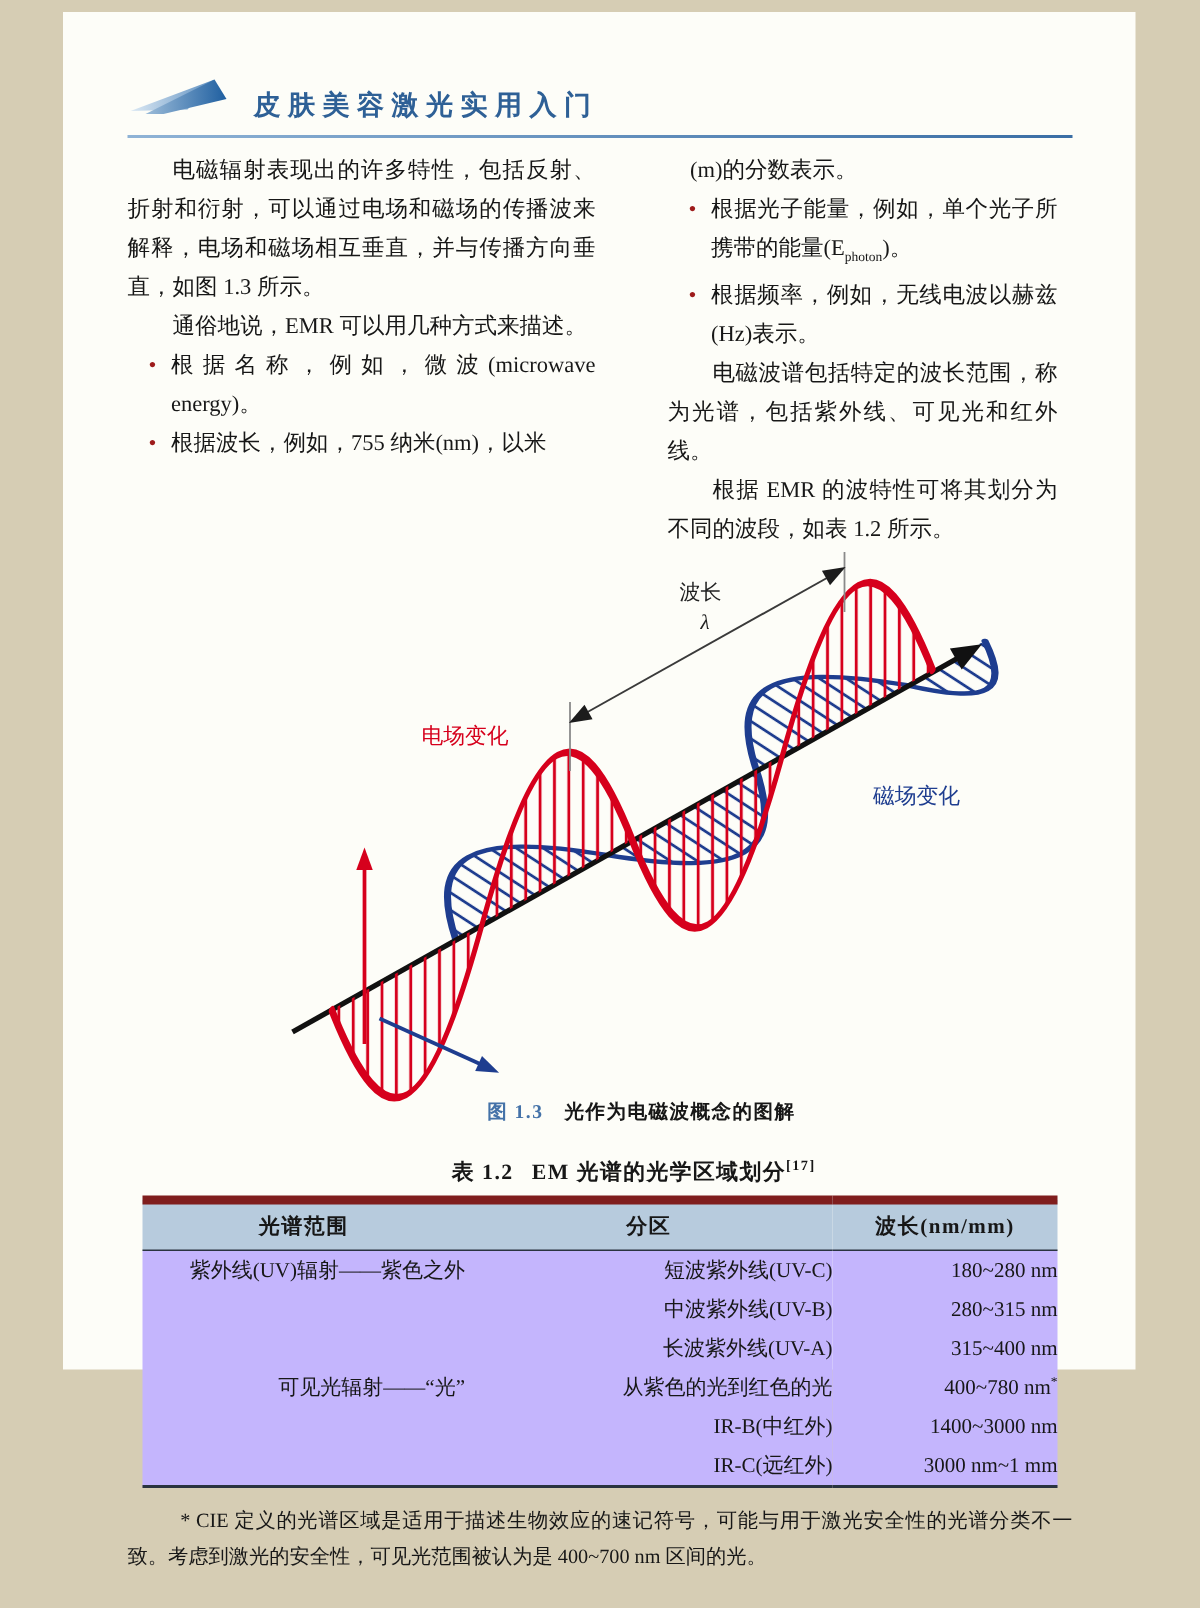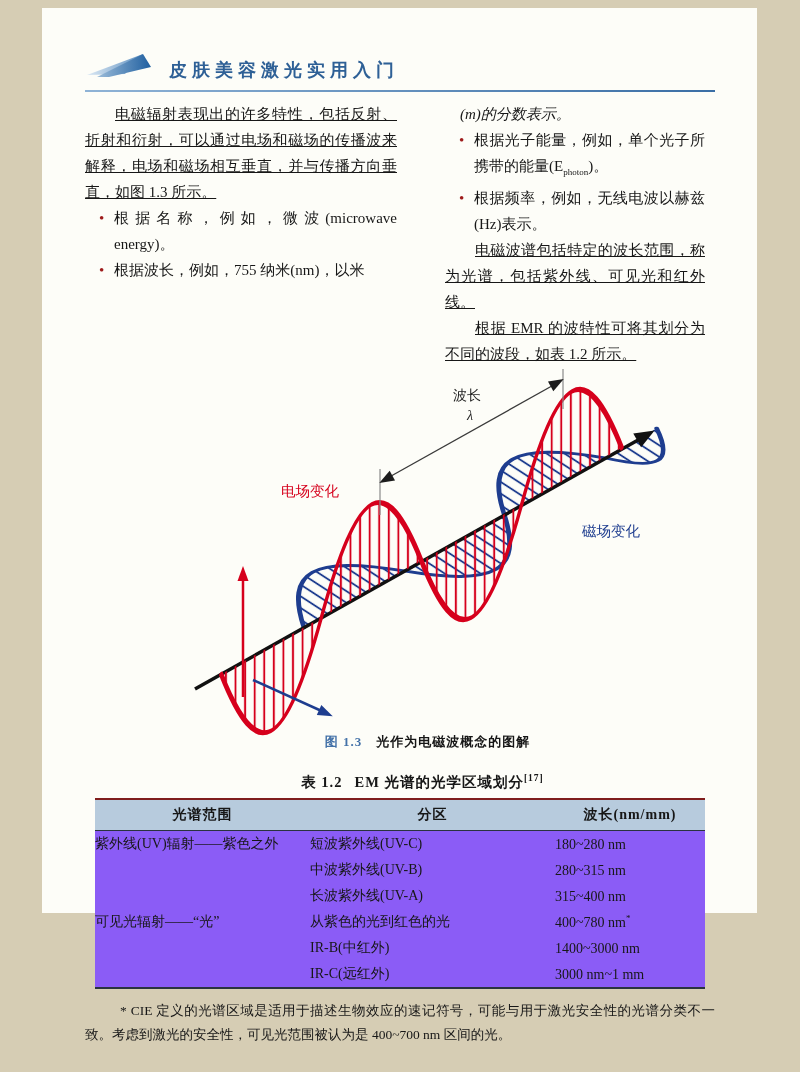--- a/index.html
+++ b/index.html
@@ -23,22 +23,22 @@
   .brand-title{
     font-size:18px;font-weight:bold;color:#2e6096;
     letter-spacing:5px;line-height:30px;white-space:nowrap;
   }
   .header-rule{height:2px;background:linear-gradient(to right,#8fb3d6,#3a6ea5);margin-top:5px;}
   
   .columns{display:flex;gap:48px;margin-top:9px;}
   .col-left{width:312px;}
   .col-right{width:260px;}
   .columns p{margin:0;font-size:15px;line-height:26px;text-align:justify;}
-  .indent{text-indent:2em;text-decoration:underline;}
-  .hang{padding-left:1em;font-style:italic;}
+  .indent{text-indent:2em;}
+  .hang{padding-left:1em;}
   ul.bullets{list-style:none;margin:0;padding:0 0 0 14px;}
   ul.bullets li{
     position:relative;font-size:15px;line-height:26px;
     padding-left:15px;text-align:justify;
   }
   ul.bullets li::before{
     content:"•";position:absolute;left:0;top:0;color:#9e1b1b;font-size:15px;
   }
   sub.ph{font-size:9px;}
   
@@ -51,30 +51,30 @@
   .fig-caption .fig-no{color:#4472a8;margin-right:14px;font-weight:bold;}
   
   .table-title{
     text-align:center;font-size:14.5px;font-weight:bold;
     margin-top:22px;padding-left:45px;letter-spacing:1px;
   }
   .table-title .tbl-no{margin-right:12px;}
   .table-title sup{font-size:9.5px;text-align:right;}
   table.spectrum{
     width:610px;margin:6px auto 0 10px;border-collapse:collapse;
-    border-top:2px solid #7f1d1d;border-bottom:2px solid #2a3340;
+    border-top:6px solid #7f1d1d;border-bottom:2px solid #2a3340;
     font-size:14px;
   }
   table.spectrum thead th{
     background:#b7cbdd;font-weight:bold;height:28px;
     border-bottom:1.5px solid #2a3340;text-align:center;
     font-size:14px;letter-spacing:1px;
   }
   table.spectrum tbody td{
-    background:#8b5cf6;height:26px;padding:0;vertical-align:middle;
+    background:#c4b5fd;height:26px;padding:0;vertical-align:middle;text-align:right;
   }
   td.c-range{width:215px;padding-left:6px;}
   td.c-zone{width:245px;}
   td.c-wl{width:150px;}
   td .sup{font-size:9px;vertical-align:super;}
   
   .footnote{
     margin:10px 0 0 0;font-size:13.5px;line-height:24px;text-align:justify;
     text-indent:2.6em;
   }
@@ -101,20 +101,21 @@
         <polygon points="12,26 58,3 66,16 24,26" fill="url(#lg2)"></polygon>
       </svg>
     </span>
     <span class="brand-title">皮肤美容激光实用入门</span>
   </div>
   <div class="header-rule"></div>
 
   <div class="columns">
     <div class="col-left">
       <p class="indent">电磁辐射表现出的许多特性，包括反射、折射和衍射，可以通过电场和磁场的传播波来解释，电场和磁场相互垂直，并与传播方向垂直，如图 1.3 所示。</p>
+      <p class="indent">通俗地说，EMR 可以用几种方式来描述。</p>
       <ul class="bullets">
         <li><span>根据名称，例如，微波(microwave energy)。</span></li>
         <li><span>根据波长，例如，755 纳米(nm)，以米</span></li>
       </ul>
     </div>
     <div class="col-right">
       <p class="hang">(m)的分数表示。</p>
       <ul class="bullets">
         <li><span>根据光子能量，例如，单个光子所携带的能量(E</span><sub class="ph">photon</sub><span>)。</span></li>
         <li><span>根据频率，例如，无线电波以赫兹(Hz)表示。</span></li>

